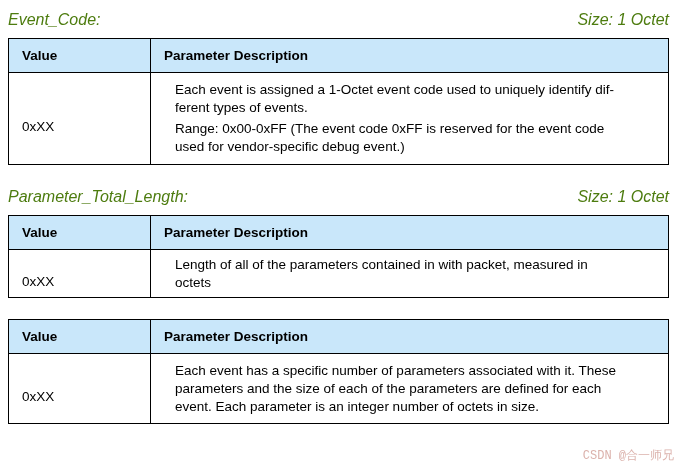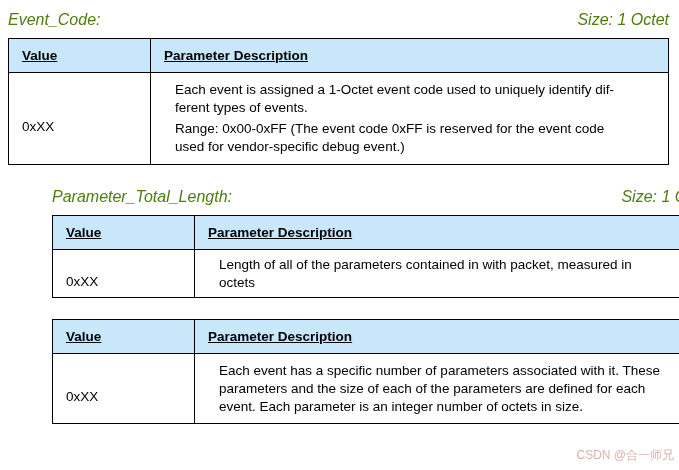--- a/index.html
+++ b/index.html
@@ -7,21 +7,21 @@
     position: relative;
     width: 679px;
     height: 470px;
     background: #ffffff;
     font-family: "Liberation Sans", sans-serif;
     color: #000;
     box-sizing: border-box;
     padding: 9px 10px 0 8px;
     overflow: hidden;
   }
-  .spec-section + .spec-section { margin-top: 21px; margin-left: 44px; }
+  .spec-section + .spec-section { margin-top: 21px; }
   .heading-row {
     display: flex;
     justify-content: space-between;
     align-items: baseline;
     width: 661px;
     font-style: italic;
     font-size: 16px;
     line-height: 21px;
     margin-bottom: 8px;
     color: #4d7c0f;
@@ -36,21 +36,20 @@
     font-size: 13.5px;
   }
   th.col-value { width: 122px; }
   tr.thead-row { height: 34px; }
   tr.thead-row th {
     background: #c9e7fa;
     text-align: left;
     vertical-align: middle;
     font-weight: bold;
     padding: 0 6px 0 13px;
-    text-decoration: underline;
   }
   td.cell-value {
     vertical-align: middle;
     padding: 16px 6px 0 13px;
   }
   td.cell-desc {
     vertical-align: middle;
     padding: 4px 8px 4px 24px;
     line-height: 18px;
   }
@@ -72,20 +71,21 @@
   }
   .wm-corner {
     position: absolute;
     right: 5px;
     top: 447px;
     font-size: 12px;
     color: rgba(213, 163, 156, 0.85);
     white-space: nowrap;
     pointer-events: none;
     z-index: 5;
+    font-family: Liberation Mono, monospace;
   }
 </style>
 </head>
 <body>
 
 <div class="page">
 
   <section class="spec-section">
     <div class="heading-row">
       <span class="heading">Event_Code:</span>

